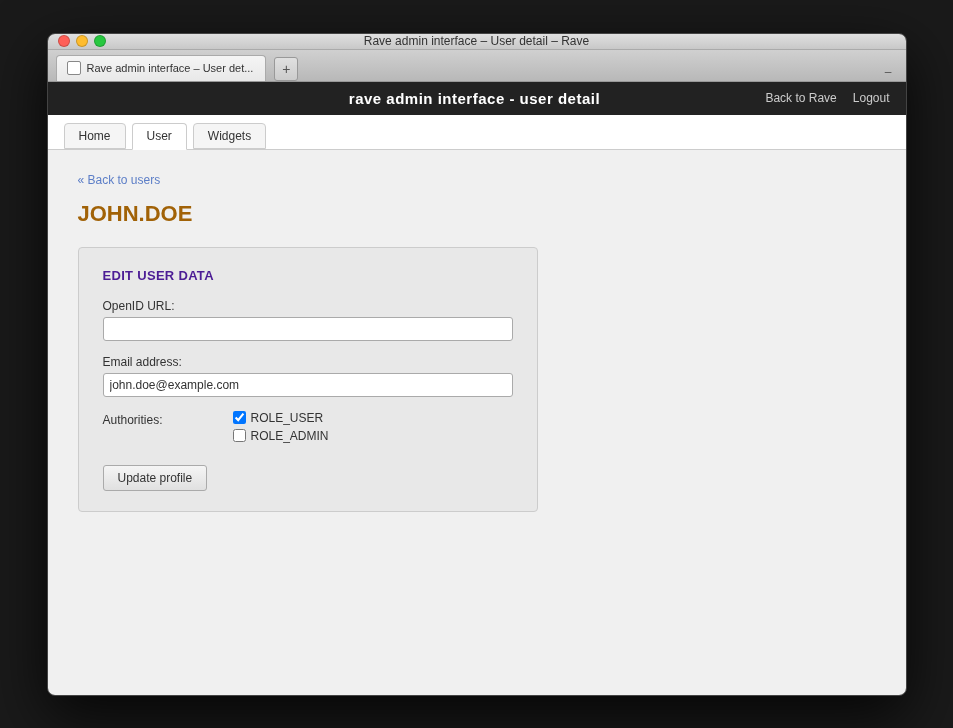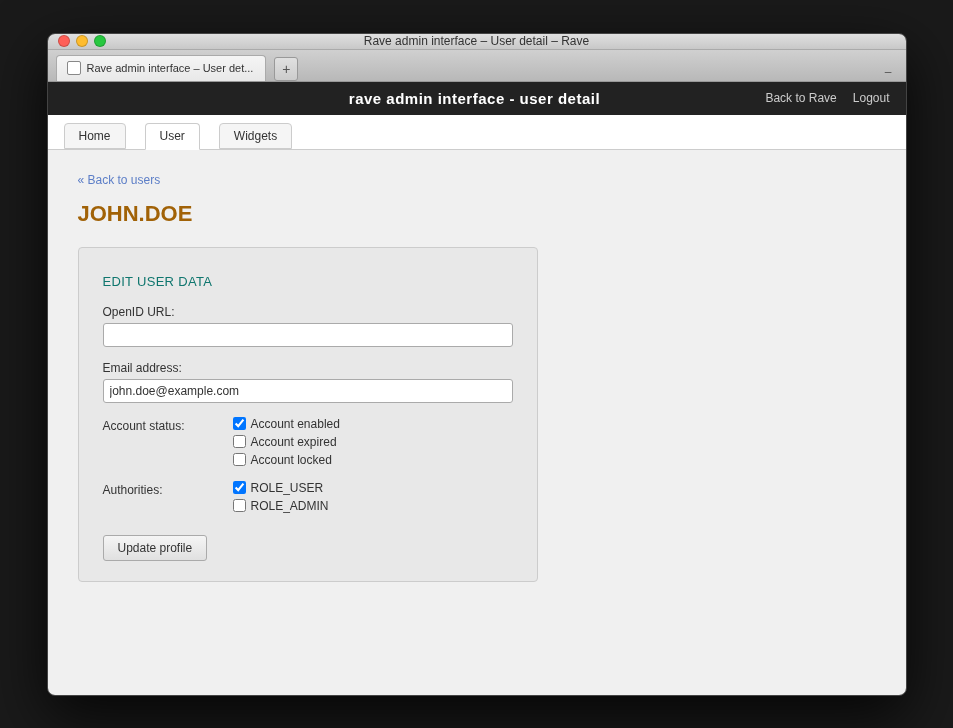--- a/index.html
+++ b/index.html
@@ -149,21 +149,21 @@
       background: #f0f0f0;
       min-height: 580px;
     }
 
     
     .nav-tabs {
       background: white;
       border-bottom: 1px solid #ccc;
       padding: 8px 16px 0;
       display: flex;
-      gap: 17px;
+      gap: 4px;
     }
 
     .nav-tab {
       padding: 5px 14px;
       font-size: 12px;
       color: #333;
       border: 1px solid #ccc;
       cursor: pointer;
       background: #f5f5f5;
       border-radius: 4px 4px 0 0;
@@ -202,25 +202,24 @@
     .form-card {
       background: #e8e8e8;
       border: 1px solid #ccc;
       border-radius: 4px;
       padding: 20px 24px;
       max-width: 460px;
     }
 
     .form-card-title {
       font-size: 13px;
-      font-weight: normal;
-      color: #0f766e;
+      font-weight: bold;
+      color: #4c1d95;
       margin-bottom: 16px;
       letter-spacing: 0.3px;
-      margin-top: 6px;
     }
 
     .form-group {
       margin-bottom: 14px;
     }
 
     .form-label {
       display: block;
       font-size: 12px;
       color: #333;
@@ -339,37 +338,20 @@
           <input class="form-input" type="text" style="">
         </div>
 
         
         <div class="form-group">
           <label class="form-label">Email address:</label>
           <input class="form-input" type="text" value="john.doe@example.com" style="">
         </div>
 
         
-        <div class="status-group">
-          <span class="status-label">Account status:</span>
-          <div class="checkbox-list">
-            <label class="checkbox-item">
-              <input type="checkbox" checked="" style="">
-              <span>Account enabled</span>
-            </label>
-            <label class="checkbox-item">
-              <input type="checkbox" style="">
-              <span>Account expired</span>
-            </label>
-            <label class="checkbox-item">
-              <input type="checkbox" style="">
-              <span>Account locked</span>
-            </label>
-          </div>
-        </div>
 
         
         <div class="status-group">
           <span class="status-label">Authorities:</span>
           <div class="checkbox-list">
             <label class="checkbox-item">
               <input type="checkbox" checked="" style="">
               <span>ROLE_USER</span>
             </label>
             <label class="checkbox-item">

